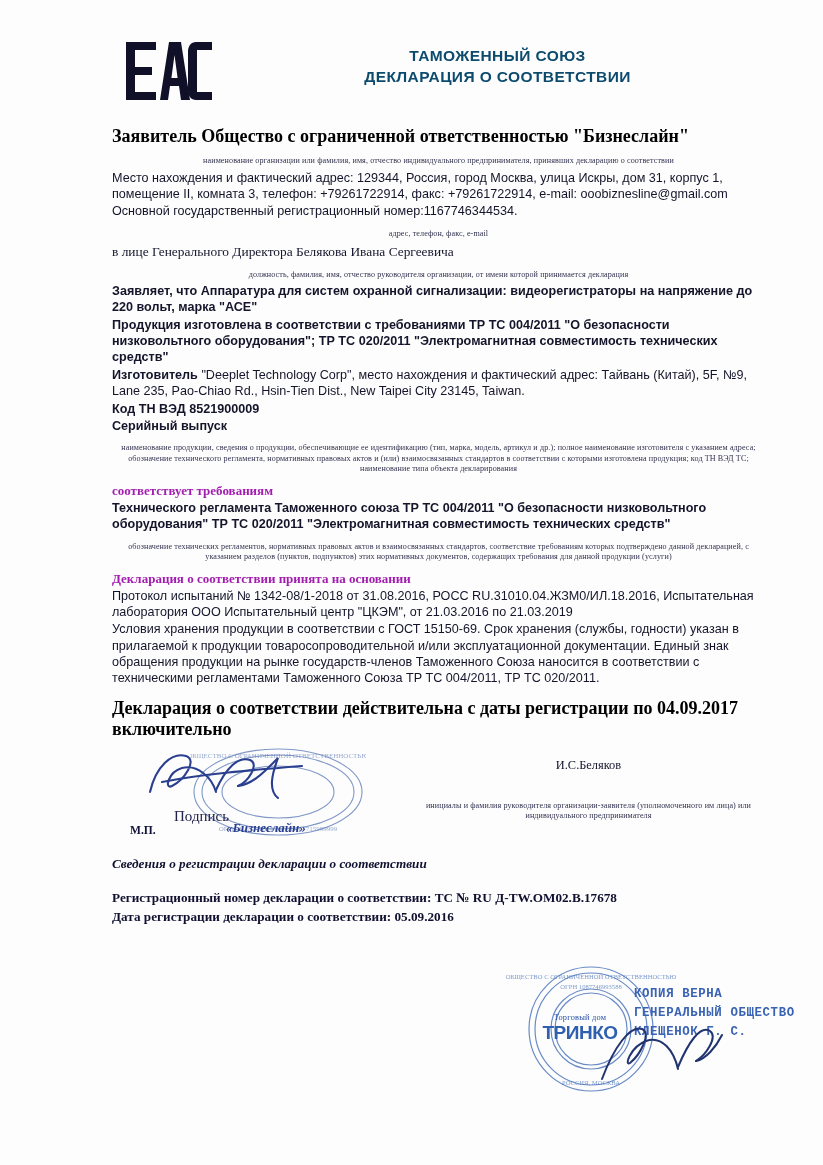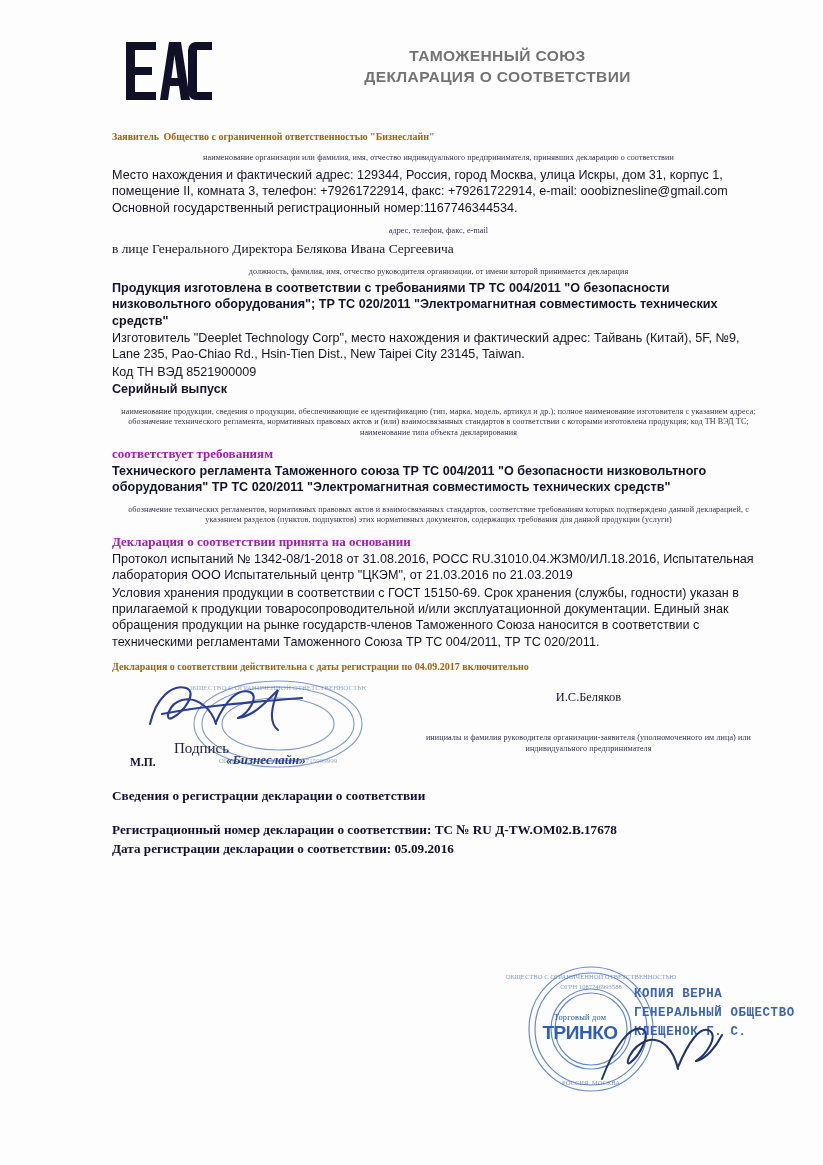--- a/index.html
+++ b/index.html
@@ -39,43 +39,43 @@
     position: absolute;
     left: 232px;
     right: 60px;
     top: 12px;
     text-align: center;
   }
   .header-title .line {
     font-weight: bold;
     font-size: 15.5px;
     letter-spacing: .4px;
-    color: #737373;
+    color: #0c4a6e;
     line-height: 1.35;
   }
   
   .doc {
     position: absolute;
     left: 112px;
     right: 58px;
     top: 124px;
   }
   .row { margin-bottom: 0px; }
-  .b { font-weight: normal; }
+  .b { font-weight: bold; }
   .t-serif {
     font-family: "Liberation Serif", serif;
     font-size: 13.4px;
     line-height: 1.3;
     color: #15152d;
   }
   .t-serif-b {
     font-family: "Liberation Serif", serif;
     font-weight: bold;
-    font-size: 10px;
-    color: #a16207;
+    font-size: 18px;
+    color: #000000;
   }
   .hint {
     font-family: "Liberation Serif", serif;
     font-size: 8.1px;
     line-height: 1.3;
     color: #31314f;
     text-align: center;
     letter-spacing: .1px;
     margin: 9px 0 3px 0;
   }
@@ -157,20 +157,21 @@
     color: #14142e;
     margin-bottom: 28px;
   }
   .reg-block { margin-top: 6px; }
   .reg-title {
     font-family: "Liberation Serif", serif;
     font-weight: bold;
     font-size: 13.2px;
     color: #101030;
     margin-bottom: 16px;
+    font-style: italic;
   }
   .reg-line {
     font-family: "Liberation Serif", serif;
     font-weight: bold;
     font-size: 13.2px;
     color: #101030;
     line-height: 1.45;
   }
 
   
@@ -268,20 +269,24 @@
     <div class="para">
       <span>Основной государственный регистрационный номер:</span><span>1167746344534.</span>
     </div>
     <div class="hint">адрес, телефон, факс, e-mail</div>
 
     <div class="row">
       <span class="t-serif">в лице Генерального Директора Белякова Ивана Сергеевича</span>
     </div>
     <div class="hint">должность, фамилия, имя, отчество руководителя организации, от имени которой принимается декларация</div>
 
+    <div class="para para-b">
+      <span>Заявляет, что</span>
+      <span>Аппаратура для систем охранной сигнализации: видеорегистраторы на напряжение до 220 вольт, марка "АСЕ"</span>
+    </div>
     <div class="para para-b">
       <span>Продукция изготовлена в соответствии с требованиями</span>
       <span>ТР ТС 004/2011 "О безопасности низковольтного оборудования"; ТР ТС 020/2011 "Электромагнитная совместимость технических средств"</span>
     </div>
     <div class="para">
       <span class="b">Изготовитель</span>
       <span>"Deeplet Technology Corp", место нахождения и фактический адрес: Тайвань (Китай), 5F, №9, Lane 235, Pao-Chiao Rd., Hsin-Tien Dist., New Taipei City 23145, Taiwan.</span>
     </div>
     <div class="para">
       <span class="b">Код ТН ВЭД</span>

